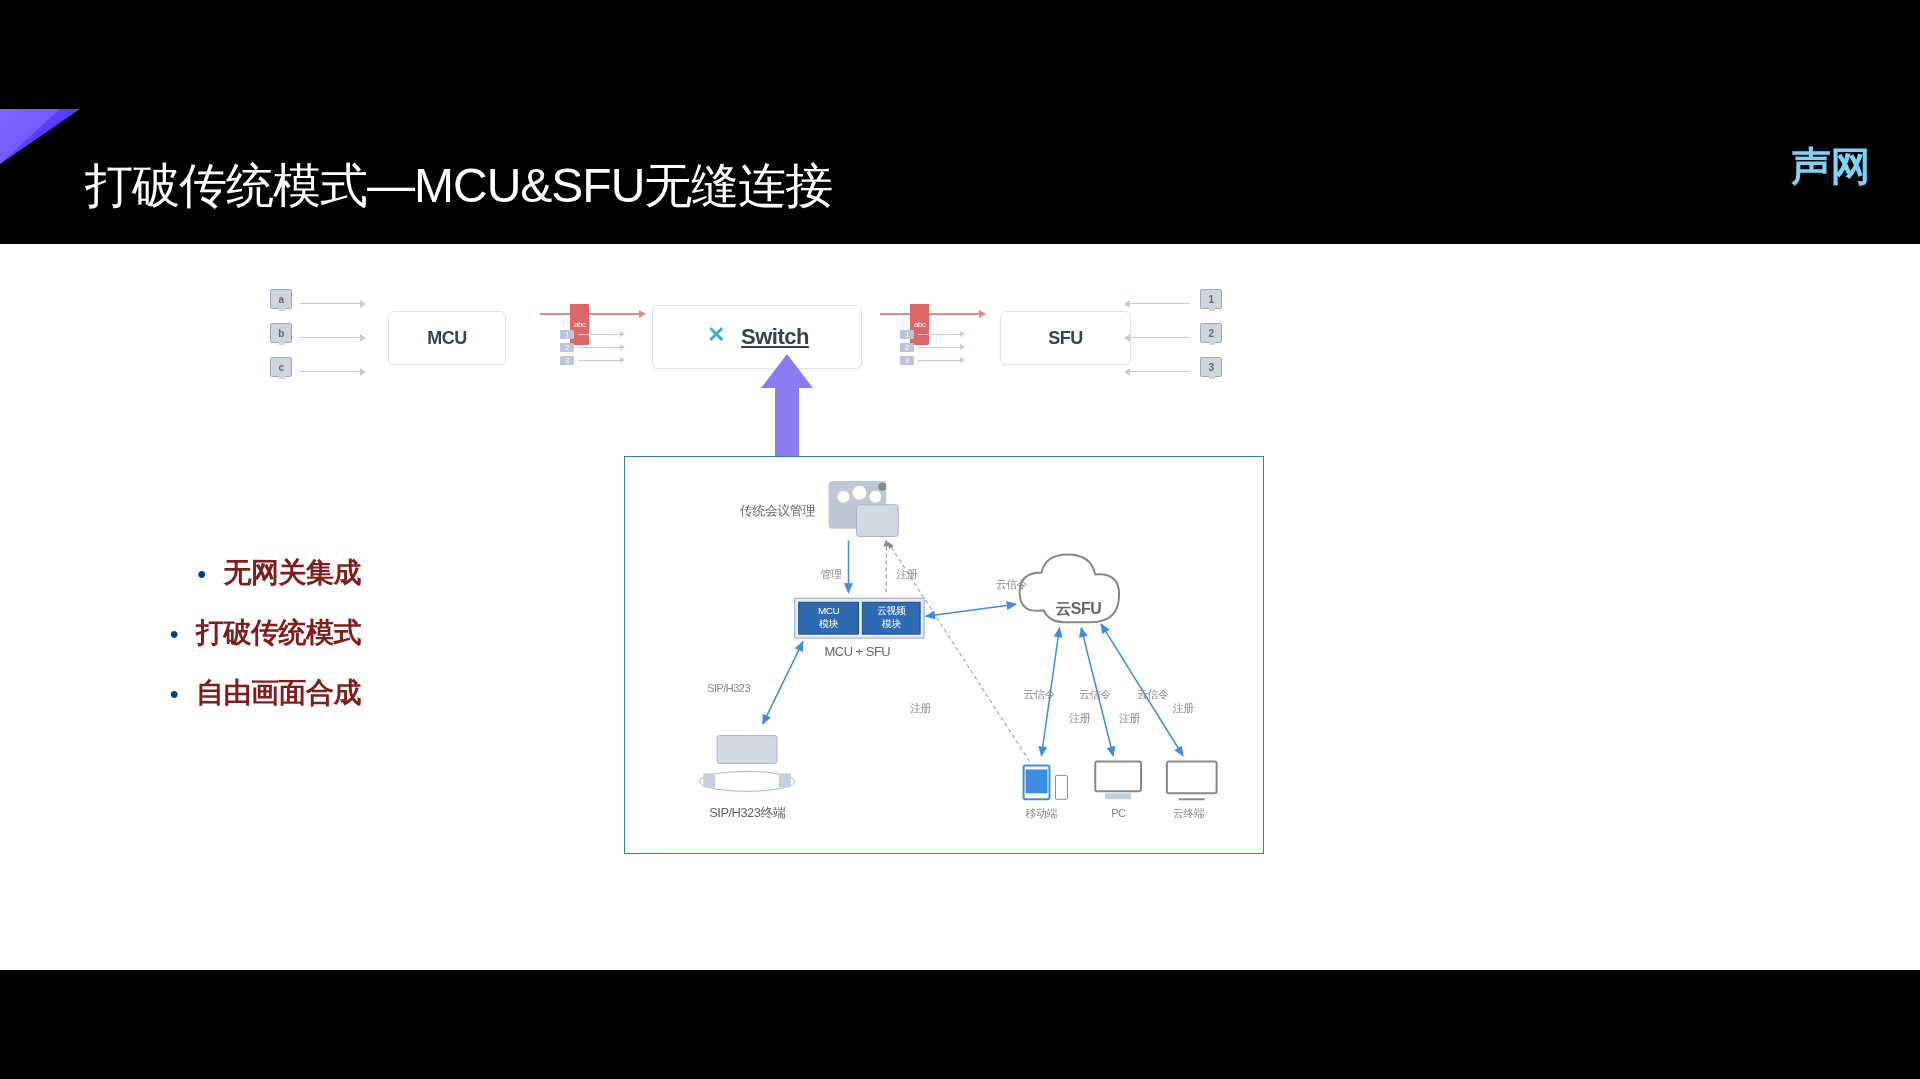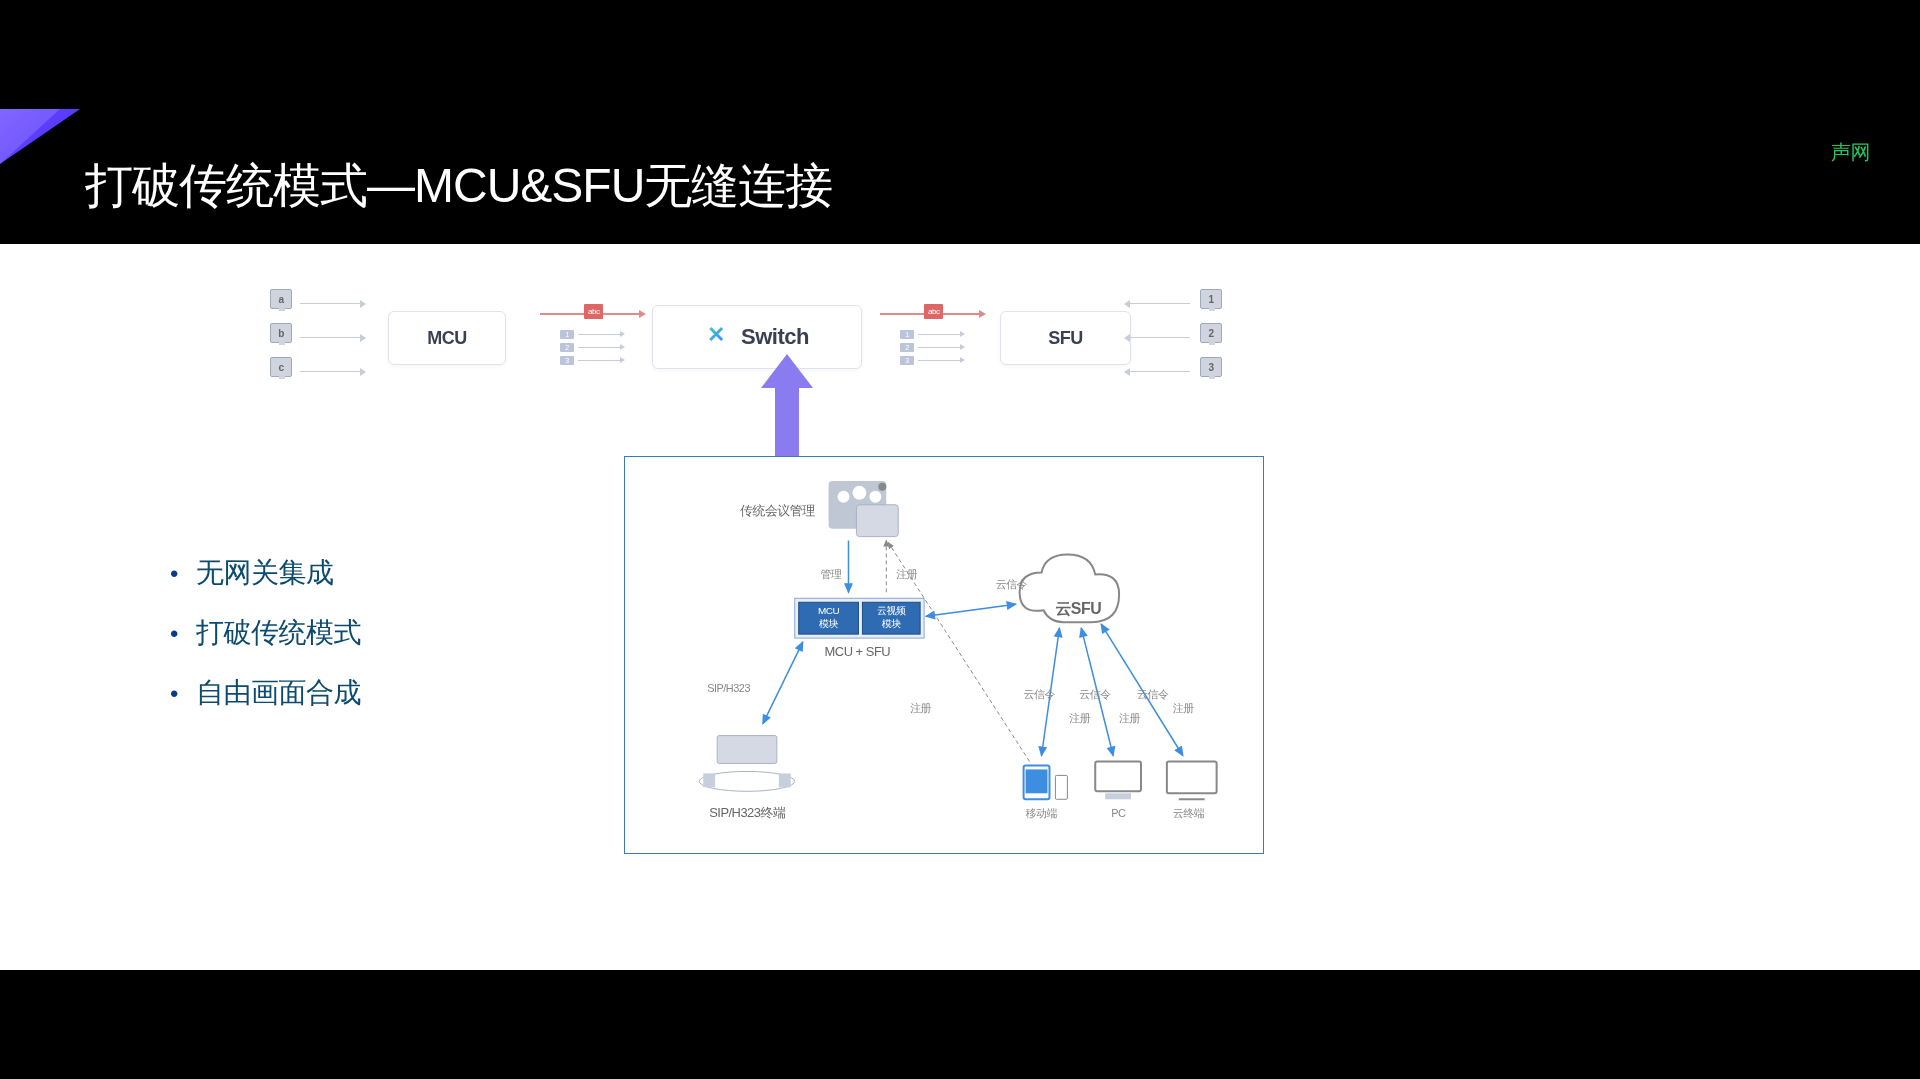--- a/index.html
+++ b/index.html
@@ -6,61 +6,61 @@
   html, body { width: 100%; height: 100%; font-family: "Microsoft YaHei", "PingFang SC", Arial, sans-serif; background: #fff; letter-spacing: -0.5px; }
   .letterbox-top, .letterbox-bottom { background: #000; width: 100%; height: 109px; position: absolute; left: 0; }
   .letterbox-top { top: 0; } .letterbox-bottom { bottom: 0; }
 
   .slide { position: absolute; top: 109px; left: 0; width: 100%; height: 861px; background: #fff; }
 
   .header { height: 135px; background: #000; position: relative; }
   .corner-badge { position: absolute; top: 0; left: 0; width: 80px; height: 55px; background: linear-gradient(135deg, #6b4cff 0%, #4b2cff 100%); clip-path: polygon(0 0, 100% 0, 0 100%); }
   .corner-badge2 { position: absolute; top: 0; left: 0; width: 60px; height: 55px; background: rgba(255,255,255,0.15); clip-path: polygon(0 0, 100% 0, 0 100%); }
   .title { position: absolute; top: 45px; left: 85px; color: #fff; font-size: 48px; font-weight: 400; letter-spacing: -1px; }
-  .brand { position: absolute; top: 30px; right: 50px; color: #22c55e; font-size: 20px; font-weight: normal; }
+  .brand { position: absolute; top: 30px; right: 50px; color: #7dd3fc; font-size: 40px; font-weight: bold; }
 
   .content { position: relative; width: 100%; height: 726px; }
 
   
   .flow { position: absolute; top: 45px; left: 0; right: 0; height: 120px; }
   .endpoints-left { position: absolute; top: 0; left: 270px; }
   .endpoints-right { position: absolute; top: 0; left: 1200px; }
   .ep { width: 22px; height: 20px; background: #d0d4df; border: 1px solid #a0a8bc; border-radius: 2px; margin-bottom: 14px; display: flex; align-items: center; justify-content: center; font-size: 10px; color: #666; font-weight: bold; position: relative; }
   .ep::after { content: ""; position: absolute; bottom: -3px; left: 8px; width: 6px; height: 3px; background: #d0d4df; }
 
   .ep-line-l { position: absolute; height: 1px; background: #c8ccd8; width: 60px; }
   .ep-line-l::after { content: ""; position: absolute; right: -6px; top: -3px; border-left: 6px solid #c8ccd8; border-top: 4px solid transparent; border-bottom: 4px solid transparent; }
   .ep-line-r { position: absolute; height: 1px; background: #c8ccd8; width: 60px; }
   .ep-line-r::after { content: ""; position: absolute; left: -6px; top: -3px; border-right: 6px solid #c8ccd8; border-top: 4px solid transparent; border-bottom: 4px solid transparent; }
 
   .node-box { position: absolute; border: 1px solid #e0e3ec; border-radius: 6px; background: #fff; box-shadow: 0 2px 4px rgba(0,0,0,0.04); display: flex; align-items: center; justify-content: center; gap: 10px; font-weight: bold; color: #3a3f52; }
   .mcu-box { top: 22px; left: 388px; width: 118px; height: 54px; font-size: 18px; }
-  .switch-box { top: 16px; left: 652px; width: 210px; height: 64px; font-size: 22px; }
+  .switch-box { top: 16px; left: 652px; width: 210px; height: 64px; font-size: 22px; text-decoration: underline; }
   .sfu-box { top: 22px; left: 1000px; width: 131px; height: 54px; font-size: 18px; }
   .switch-logo { width: 26px; height: 26px; position: relative; }
   .switch-logo::before { content: "✕"; font-size: 22px; background: linear-gradient(135deg, #3dd9c1, #3d7aff); -webkit-background-clip: text; color: transparent; font-weight: 900; position: absolute; top: -2px; left: 2px; }
 
   .flow-arrows { position: absolute; top: 18px; width: 100px; height: 60px; }
   .fa1 { left: 540px; } .fa2 { left: 880px; }
   .fa-top { position: absolute; top: 6px; left: 0; width: 100px; height: 2px; background: #e08a8a; }
   .fa-top::after { content: ""; position: absolute; right: -6px; top: -3px; border-left: 7px solid #e08a8a; border-top: 4px solid transparent; border-bottom: 4px solid transparent; }
-  .fa-top .chip { position: absolute; top: -9px; left: 44px; background: #d66; color: #fff; font-size: 8px; padding: 3px 4px; border-radius: 1px; }
+  .fa-top .chip { position: absolute; top: -9px; left: 30px; background: #d66; color: #fff; font-size: 8px; padding: 16px 4px; border-radius: 1px; }
   .fa-row { position: absolute; left: 20px; width: 60px; height: 10px; display: flex; align-items: center; }
   .fa-row .mini { width: 14px; height: 9px; border-radius: 1px; background: #bcc4da; margin-right: 4px; font-size: 7px; color: #fff; text-align: center; line-height: 9px; }
   .fa-row .line { flex: 1; height: 1px; background: #c8ccd8; position: relative; }
   .fa-row .line::after { content: ""; position: absolute; right: -5px; top: -3px; border-left: 5px solid #c8ccd8; border-top: 3px solid transparent; border-bottom: 3px solid transparent; }
 
   
   .big-arrow { position: absolute; top: 110px; left: 767px; width: 40px; height: 230px; }
   .big-arrow .shaft { position: absolute; top: 30px; left: 8px; width: 24px; height: 200px; background: #8a7cf0; }
   .big-arrow .head { position: absolute; top: 0; left: -6px; width: 0; height: 0; border-left: 26px solid transparent; border-right: 26px solid transparent; border-bottom: 34px solid #8a7cf0; }
 
   
   .bullets { position: absolute; top: 310px; left: 170px; }
-  .bullets li { list-style: none; font-size: 28px; font-weight: 400; color: #0c4a6e; margin-bottom: 22px; letter-spacing: -0.5px; }
+  .bullets li { list-style: none; font-size: 28px; font-weight: 700; color: #7f1d1d; margin-bottom: 22px; letter-spacing: -0.5px; text-align: right; }
   .bullets li::before { content: "•"; color: #0b3a8a; font-size: 24px; margin-right: 18px; }
 
   
   .panel { position: absolute; top: 212px; left: 624px; width: 640px; height: 398px; border: 1px solid #3a7ab8; background: #fff; }
   .panel svg { width: 100%; height: 100%; }
   .lbl { font-size: 11px; fill: #888; font-family: inherit; }
   .lbl-big { font-size: 13px; fill: #666; }
   .dev-rect { fill: #2e6bb3; stroke: #1d4a80; }
   .dev-txt { fill: #fff; font-size: 10px; text-anchor: middle; }
   .cloud { fill: #fff; stroke: #888; stroke-width: 2; }

